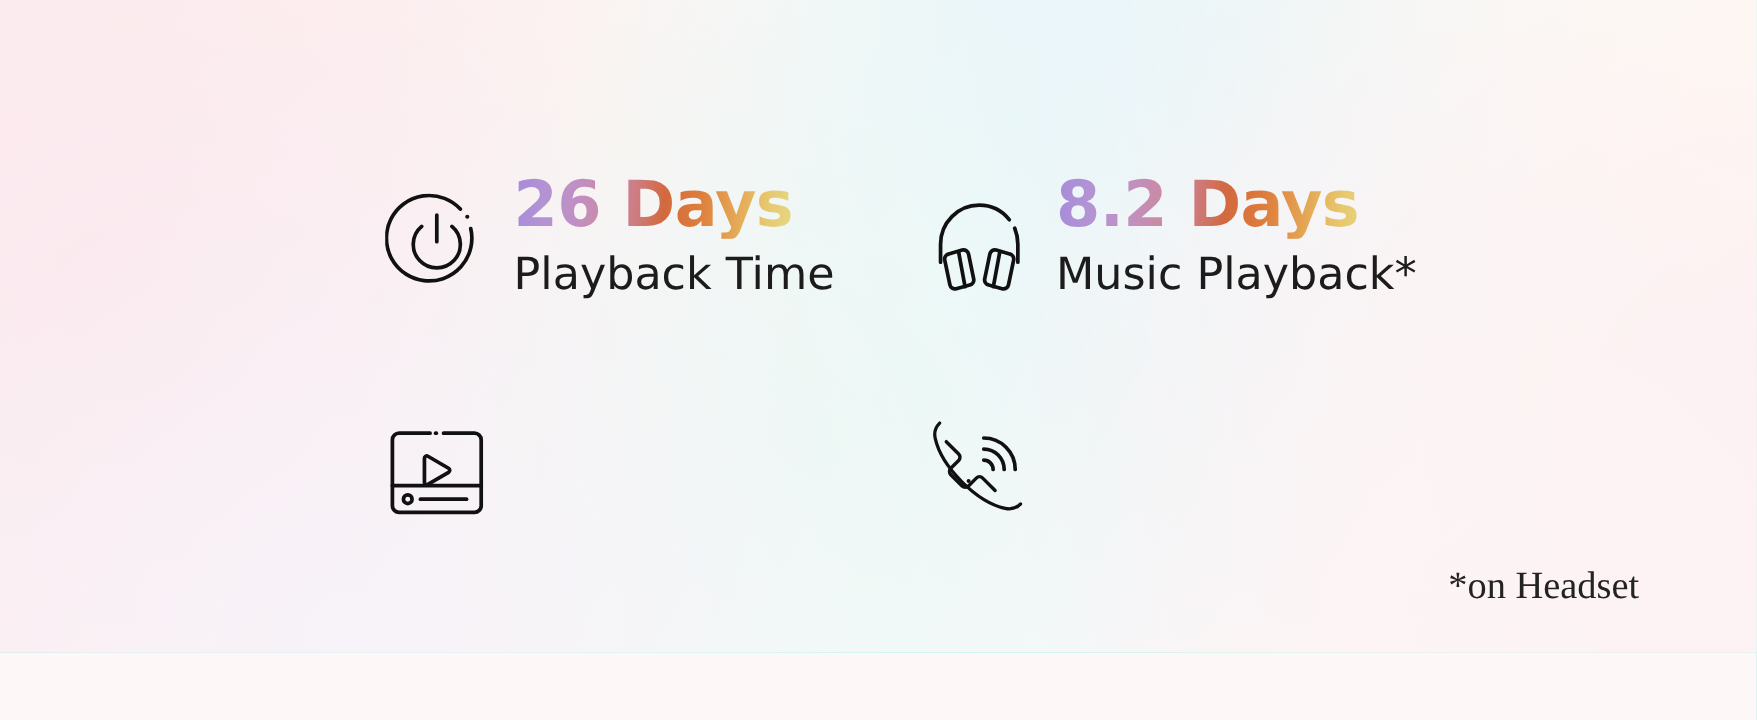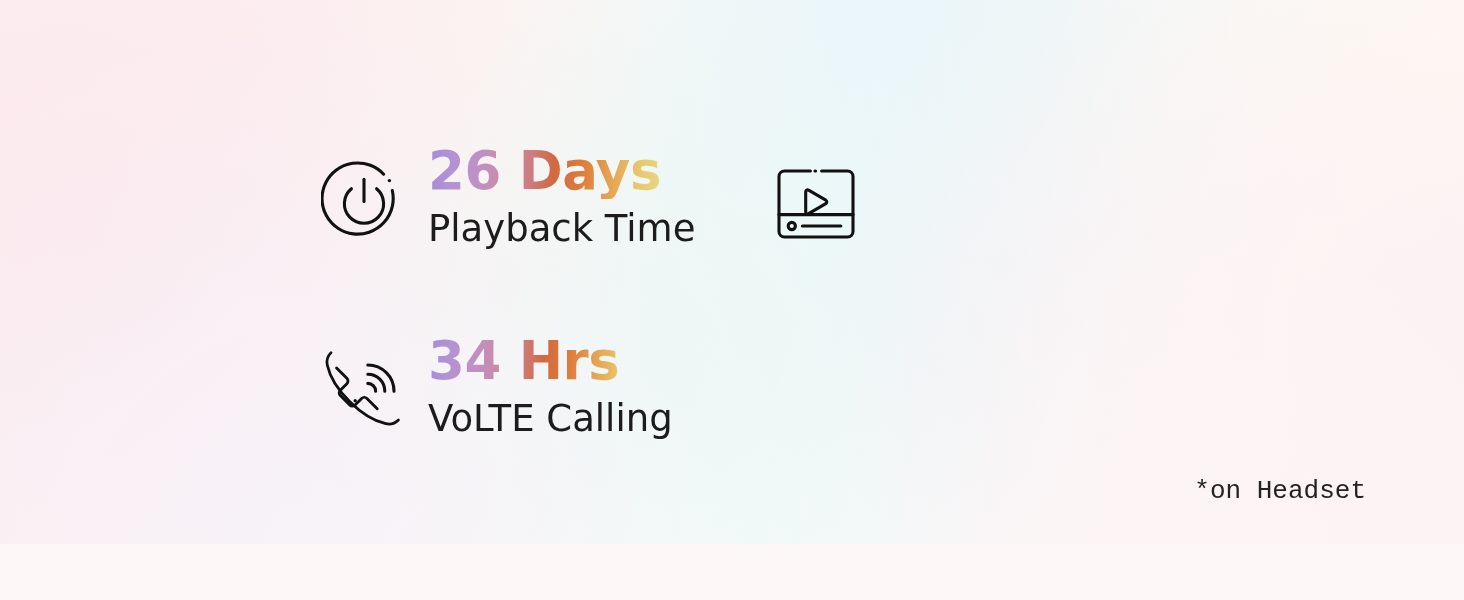--- a/index.html
+++ b/index.html
@@ -136,22 +136,22 @@
     color: #1c1c1c;
     line-height: 1.12;
     margin-top: 9px;
     white-space: nowrap;
   }
 
   .footnote {
     position: absolute;
     right: 98px;
     bottom: 38px;
-    font-family: Liberation Mono, monospace;
-    font-size: 26px;
+    font-family: Liberation Serif, serif;
+    font-size: 32px;
     color: #232323;
     white-space: nowrap;
   }
 </style>
 </head>
 <body>
 
 <div id="banner">
 
   <div class="bg-layer bg-base"></div>
@@ -173,20 +173,36 @@
           <path d="M30.4 27.7 A19.6 19.6 0 1 0 55.6 27.7"></path>
           <path d="M43 18.2 V40.4"></path>
         </svg>
       </div>
       <div class="stat-text">
         <div class="stat-value">26 Days</div>
         <div class="stat-label">Playback Time</div>
       </div>
     </div>
 
+    <div class="stat-item">
+      <div class="stat-icon">
+        <svg width="92" height="86" viewBox="0 0 92 86" fill="none" stroke="#111111" stroke-width="3.1" stroke-linecap="round" stroke-linejoin="round">
+          <path d="M13.8 57.5 V42.5 C13.8 24.5 28.3 10 46 10 C56.2 10 65.2 14.7 71 22.1"></path>
+          <path d="M75.6 29.2 C77.3 33.3 78.2 37.8 78.2 42.5 V57.5"></path>
+          <path d="M20.6 50.6 L31.8 47.4 C34.2 46.7 36.6 48.2 37.1 50.6 L41.4 71.3 C41.9 73.6 40.4 75.9 38.1 76.5 L26.9 79.6 C24.5 80.3 22.1 78.8 21.6 76.4 L17.3 55.7 C16.8 53.4 18.3 51.2 20.6 50.6 Z"></path>
+          <path d="M28.8 48.7 L34.2 77.9"></path>
+          <path d="M71.4 50.6 L60.2 47.4 C57.8 46.7 55.4 48.2 54.9 50.6 L50.6 71.3 C50.1 73.6 51.6 75.9 53.9 76.5 L65.1 79.6 C67.5 80.3 69.9 78.8 70.4 76.4 L74.7 55.7 C75.2 53.4 73.7 51.2 71.4 50.6 Z"></path>
+          <path d="M63.2 48.7 L57.8 77.9"></path>
+        </svg>
+      </div>
+      <div class="stat-text">
+        <div class="stat-value">8.2 Days</div>
+        <div class="stat-label">Music Playback*</div>
+      </div>
+    </div>
 
     <div class="stat-item">
       <div class="stat-icon">
         <svg width="88" height="80" viewBox="0 0 88 80" fill="none" stroke="#111111" stroke-width="3.1" stroke-linecap="round" stroke-linejoin="round">
           <path d="M38.4 7 H12.6 C9.5 7 7 9.5 7 12.6 V67.4 C7 70.5 9.5 73 12.6 73 H75.4 C78.5 73 81 70.5 81 67.4 V12.6 C81 9.5 78.5 7 75.4 7 H49.6"></path>
           <path d="M43 7 H43.6"></path>
           <path d="M7 50.6 H81"></path>
           <path d="M36.6 26.2 L53.8 36.2 C55.1 37 55.1 38.9 53.8 39.7 L36.6 49.7 C35.3 50.4 33.7 49.5 33.7 48 V27.9 C33.7 26.4 35.3 25.4 36.6 26.2 Z"></path>
           <circle cx="19.8" cy="62" r="3.6"></circle>
           <path d="M30.4 62 H68.8"></path>
@@ -198,23 +214,19 @@
       <div class="stat-icon">
         <svg width="88" height="90" viewBox="0 0 88 90" fill="none" stroke="#111111" stroke-width="3.1" stroke-linecap="round" stroke-linejoin="round">
           <path d="M17.1 10.9 C13.3 14.7 11.7 20.2 12.9 25.4 C15.6 37.6 24.3 52.6 38.2 66.5 C52 80.3 67 89 79.2 91.7 C84.4 92.9 89.9 91.3 93.7 87.5" transform="translate(-4,-6) scale(0.88)"></path>
           <path d="M10.4 5.5 L21.6 16.7 C23.2 18.3 23.2 20.9 21.6 22.5 L14.5 29.6 C12.9 31.2 12.9 33.8 14.5 35.4 L24.7 45.6 C26.3 47.2 28.9 47.2 30.5 45.6 L37.6 38.5 C39.2 36.9 41.8 36.9 43.4 38.5 L54.6 49.7" transform="translate(7,14) scale(0.92)"></path>
           <circle cx="35.2" cy="51.8" r="1.7" fill="#111111" stroke="none"></circle>
           <path d="M55.6 42.2 C55.6 37.9 52.1 34.4 47.8 34.4"></path>
           <path d="M64.8 42.2 C64.8 32.8 57.2 25.2 47.8 25.2"></path>
           <path d="M74 42.2 C74 27.7 62.3 16 47.8 16"></path>
         </svg>
       </div>
-      <div class="stat-text">
-        <div class="stat-value">34 Hrs</div>
-        <div class="stat-label">VoLTE Calling</div>
-      </div>
     </div>
 
   </div>
 
   <div class="footnote">*on Headset</div>
 
 </div>
 
 </body></html>

